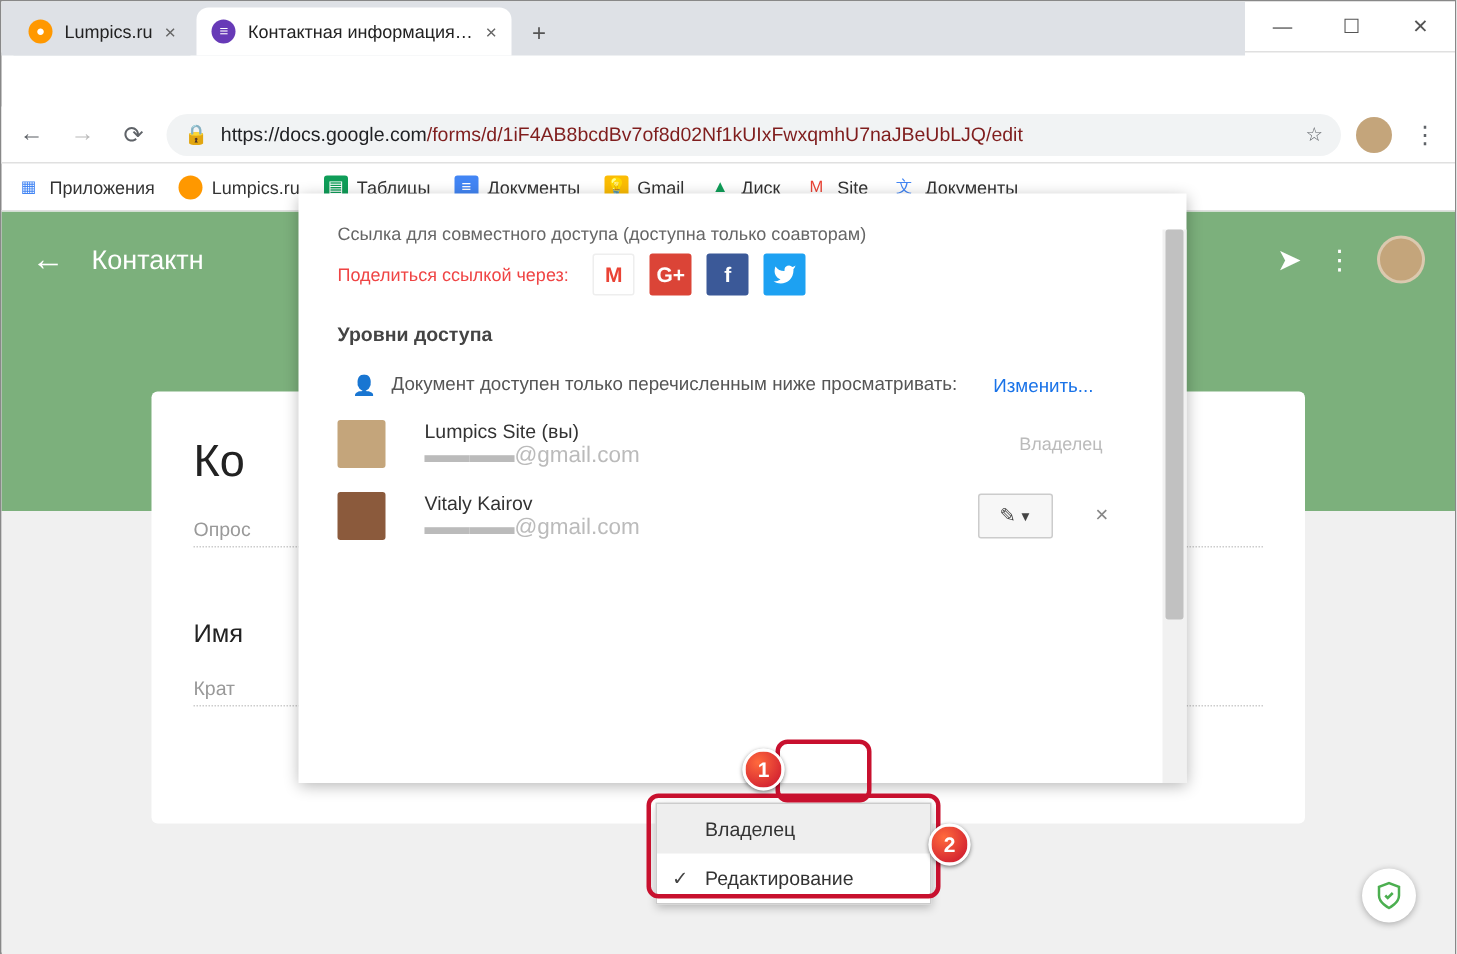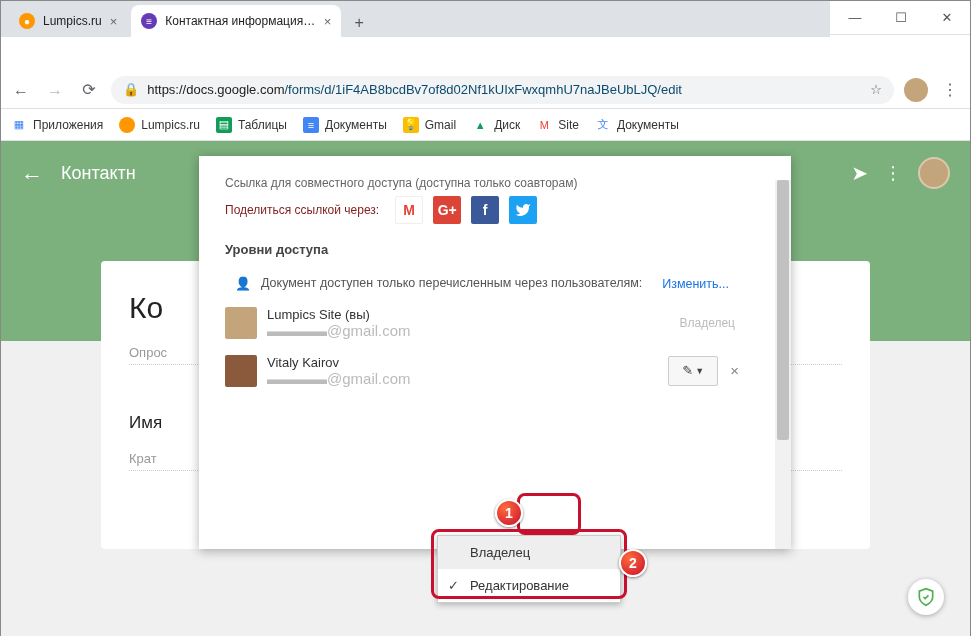--- a/index.html
+++ b/index.html
@@ -19,21 +19,21 @@
 .tab .tab-close { margin-left: 8px; color: #666; font-size: 13px; }
 .newtab { width: 28px; height: 28px; display: flex; align-items: center; justify-content: center; color: #555; font-size: 16px; }
 
 
 .toolbar { height: 38px; display: flex; align-items: center; padding: 0 8px; gap: 10px; background: #fff; border-bottom: 1px solid #e0e0e0; margin-top: 36px; }
 .navbtn { width: 24px; height: 24px; display: flex; align-items: center; justify-content: center; color: #5f6368; font-size: 16px; }
 .navbtn.disabled { color: #bbb; }
 .addressbar { flex: 1; height: 28px; background: #f1f3f4; border-radius: 14px; display: flex; align-items: center; padding: 0 12px; font-size: 13px; }
 .addressbar .lock { color: #5f6368; margin-right: 8px; }
 .addressbar .url-host { color: #202124; }
-.addressbar .url-path { color: #0c4a6e; }
+.addressbar .url-path { color: #7f1d1d; }
 .addressbar .star { margin-left: auto; color: #5f6368; }
 .avatar-small { width: 24px; height: 24px; border-radius: 50%; background: #c4a57b; display: inline-block; }
 .menu-dots { color: #5f6368; font-size: 16px; width: 24px; text-align: center; }
 
 
 .bookmarks { height: 32px; display: flex; align-items: center; padding: 0 10px; gap: 16px; border-bottom: 1px solid #e0e0e0; font-size: 12px; color: #333; }
 .bookmark { display: flex; align-items: center; gap: 6px; }
 .bm-icon { width: 16px; height: 16px; display: inline-flex; align-items: center; justify-content: center; font-size: 11px; border-radius: 2px; }
 
 
@@ -44,36 +44,36 @@
 .forms-title { font-size: 18px; flex: 1; }
 .forms-send { font-size: 20px; margin-right: 16px; }
 .forms-more { font-size: 18px; margin-right: 16px; }
 .forms-avatar { width: 32px; height: 32px; border-radius: 50%; background: #c4a57b; border: 2px solid rgba(255,255,255,0.4); }
 .form-card { position: absolute; left: 100px; right: 100px; top: 120px; background: #fff; border-radius: 4px; padding: 30px 28px; }
 .form-card h1 { font-size: 30px; font-weight: 400; color: #222; margin-bottom: 20px; }
 .form-field { color: #999; font-size: 13px; padding-bottom: 4px; border-bottom: 1px dotted #ccc; margin-bottom: 48px; }
 .form-label { font-size: 17px; color: #222; margin-bottom: 18px; }
 
 
-.share-panel { position: absolute; left: 198px; top: 155px; width: 592px; height: 393px; background: #fff; box-shadow: 0 2px 10px rgba(0,0,0,0.3); font-size: 13px; color: #444; }
+.share-panel { position: absolute; left: 198px; top: 128px; width: 592px; height: 393px; background: #fff; box-shadow: 0 2px 10px rgba(0,0,0,0.3); font-size: 13px; color: #444; }
 .share-scroll { position: absolute; right: 0; top: 24px; bottom: 0; width: 16px; background: #f1f1f1; }
 .share-scroll-thumb { position: absolute; left: 2px; right: 2px; top: 0; height: 260px; background: #c1c1c1; border-radius: 2px; }
 .share-inner { padding: 20px 26px 20px 26px; }
 .share-label { font-size: 12px; color: #666; margin-bottom: 6px; }
 .share-link { width: 100%; border: 1px solid #ccc; padding: 5px 8px; font-size: 12px; color: #444; margin-bottom: 14px; }
 .share-via { display: flex; align-items: center; gap: 10px; margin-bottom: 18px; }
-.share-via-label { color: #7f1d1d; font-size: 12px; margin-right: 6px; }
+.share-via-label { color: #ef4444; font-size: 12px; margin-right: 6px; }
 .social { width: 28px; height: 28px; display: flex; align-items: center; justify-content: center; color: #fff; font-weight: bold; font-size: 14px; border-radius: 2px; }
 .warn-box { background: #f9edbe; border: 1px solid #f0c36d; padding: 14px 16px; font-size: 12.5px; color: #333; margin-bottom: 22px; }
 .section-title { font-weight: bold; font-size: 13px; margin-bottom: 12px; }
 .access-row { display: flex; align-items: center; padding: 6px 0; }
 .access-icon { width: 36px; display: flex; justify-content: center; color: #999; }
 .access-text { flex: 1; font-size: 12.5px; color: #555; line-height: 1.4; }
 .access-link { color: #1a73e8; font-size: 12.5px; margin-right: 36px; }
-.user-row { display: flex; align-items: center; padding: 8px 0; }
+.user-row { display: flex; align-items: center; padding: 8px 0; gap: 16px; }
 .user-avatar { width: 32px; height: 32px; border-radius: 2px; background: #c4a57b; margin-right: 10px; flex-shrink: 0; }
 .user-info { flex: 1; }
 .user-name { font-size: 13px; color: #333; }
 .user-email { font-size: 15px; color: #bbb; }
 .user-role { font-size: 12px; color: #bbb; margin-right: 30px; }
 .role-btn { width: 50px; height: 30px; border: 1px solid #ccc; border-radius: 2px; display: flex; align-items: center; justify-content: center; gap: 2px; margin-right: 12px; background: #f7f7f7; }
 .remove-x { color: #888; font-size: 15px; margin-right: 26px; }
 
 
 .role-menu { position: absolute; left: 436px; top: 534px; width: 184px; background: #fff; border: 1px solid #ccc; box-shadow: 0 2px 6px rgba(0,0,0,0.25); font-size: 13px; }
@@ -193,21 +193,21 @@
         <span class="social" style="background:#3b5998">f</span>
         <span class="social" style="background:#1da1f2">
           <svg width="16" height="16" viewBox="0 0 24 24" fill="#fff">
               <path d="M23 3a10.9 10.9 0 01-3.14 1.53 4.48 4.48 0 00-7.86 3v1A10.66 10.66 0 013 4s-4 9 5 13a11.64 11.64 0 01-7 2c9 5 20 0 20-11.5a4.5 4.5 0 00-.08-.83A7.72 7.72 0 0023 3z"></path>
             </svg>
         </span>
       </div>
       <div class="section-title">Уровни доступа</div>
       <div class="access-row">
         <div class="access-icon">👤</div>
-        <div class="access-text">Документ доступен только перечисленным через пользователям:</div>
+        <div class="access-text">Документ доступен только перечисленным ниже просматривать:</div>
         <a class="access-link">Изменить...</a>
       </div>
       <div class="user-row">
         <div class="user-avatar"></div>
         <div class="user-info">
           <div class="user-name">Lumpics Site (вы)</div>
           <div class="user-email">▬▬▬▬<span>@gmail.com</span></div>
         </div>
         <div class="user-role">Владелец</div>
       </div>

